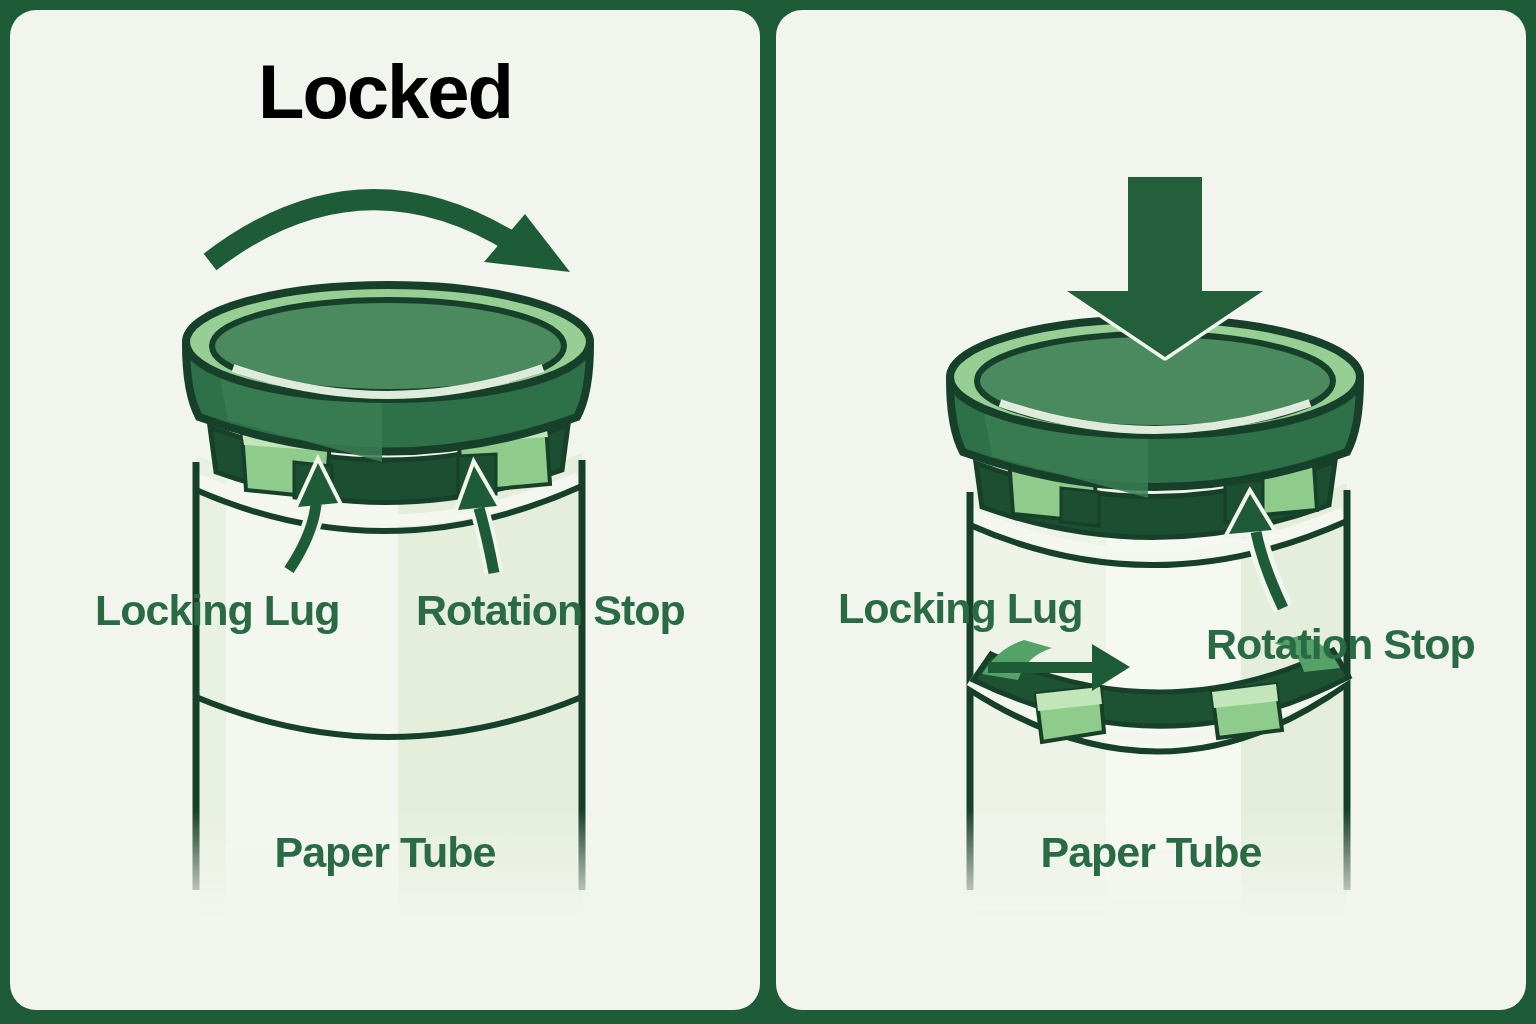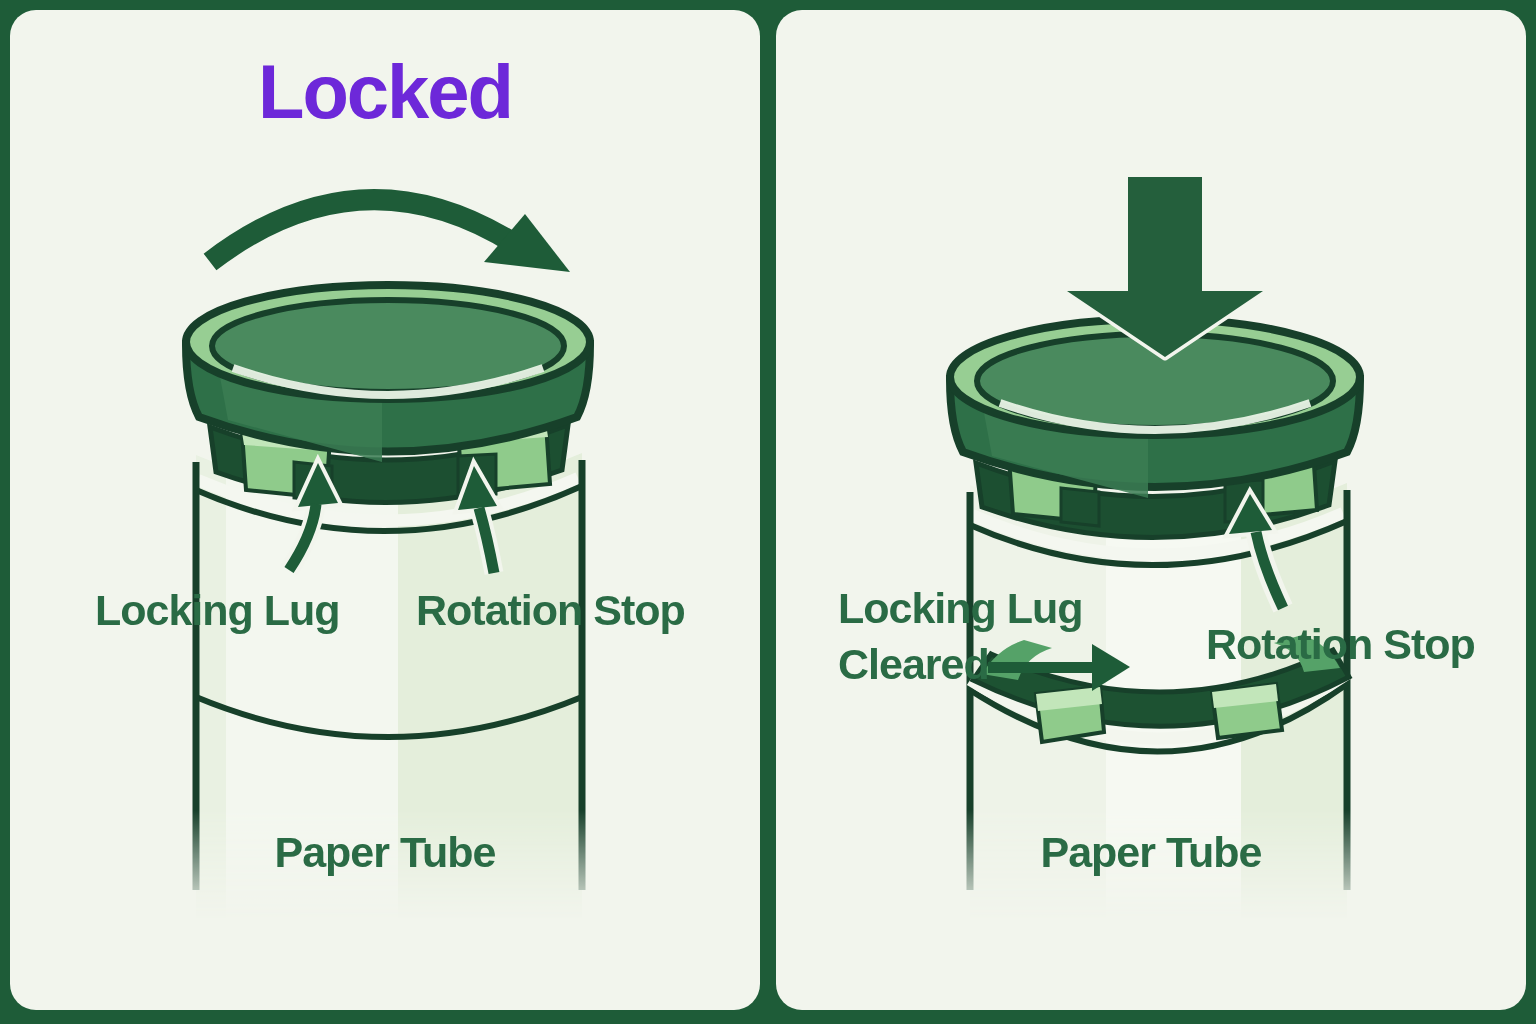--- a/index.html
+++ b/index.html
@@ -17,21 +17,21 @@
     background:#f2f5ed;
     border-radius:26px;
     overflow:hidden;
   }
   .art{position:absolute;left:0;top:0;width:100%;height:100%;}
   .title{
     position:absolute;top:40px;left:0;right:0;margin:0;
     text-align:center;
     font-weight:700;font-size:76px;line-height:1.1;
     letter-spacing:-2px;
-    color:#6d28d9;
+    color:#000000;
   }
   .lbl{
     position:absolute;
     font-weight:700;font-size:43px;line-height:1.25;
     letter-spacing:-1px;
     color:#2a6b45;
     white-space:nowrap;
   }
   .l-lug{left:85px;top:574px;}
   .l-stop{left:406px;top:574px;}
@@ -190,16 +190,15 @@
       <polygon points="474,484 453,524 496,520" fill="#1e5c38" stroke="#f2f5ed" stroke-width="8" paint-order="stroke"></polygon>
       <path d="M 507,598 Q 487,556 480,522" stroke="#1e5c38" stroke-width="11" fill="none"></path>
     </g>
     <g>
       <rect x="212" y="652" width="104" height="11" fill="#1e5c38"></rect>
       <polygon points="316,634 354,657 316,681" fill="#1e5c38"></polygon>
     </g>
   </svg>
 
   <div class="lbl r-lug1">Locking Lug</div>
-  <div class="lbl r-lug2">Cleared</div>
   <div class="lbl r-stop">Rotation Stop</div>
   <div class="lbl paper">Paper Tube</div>
 </section>
 
 </body></html>

